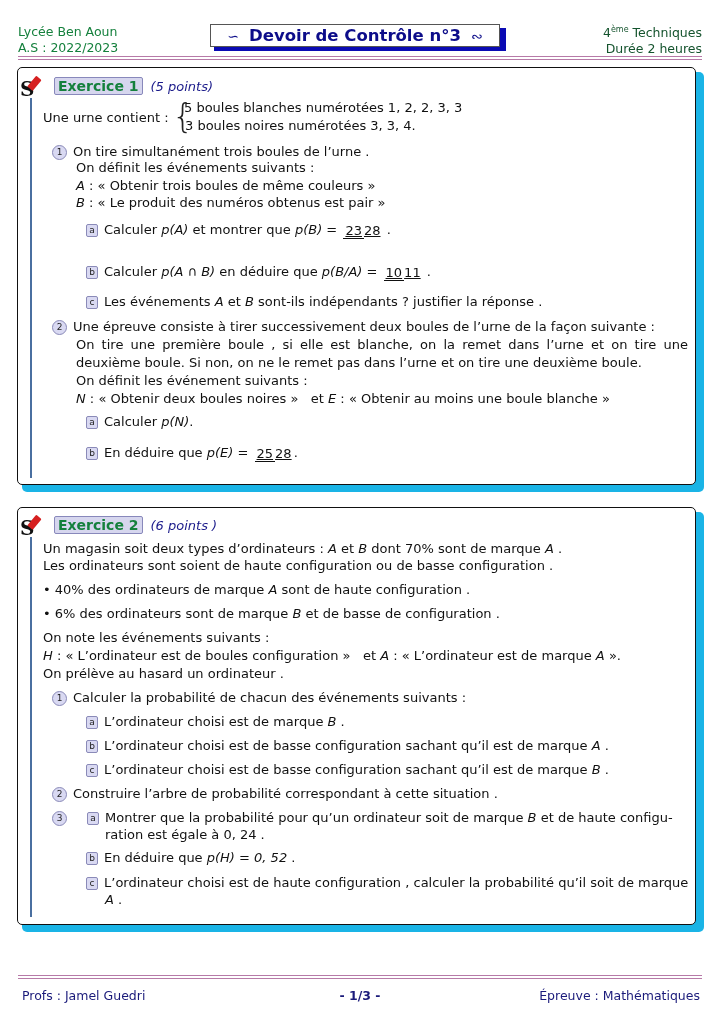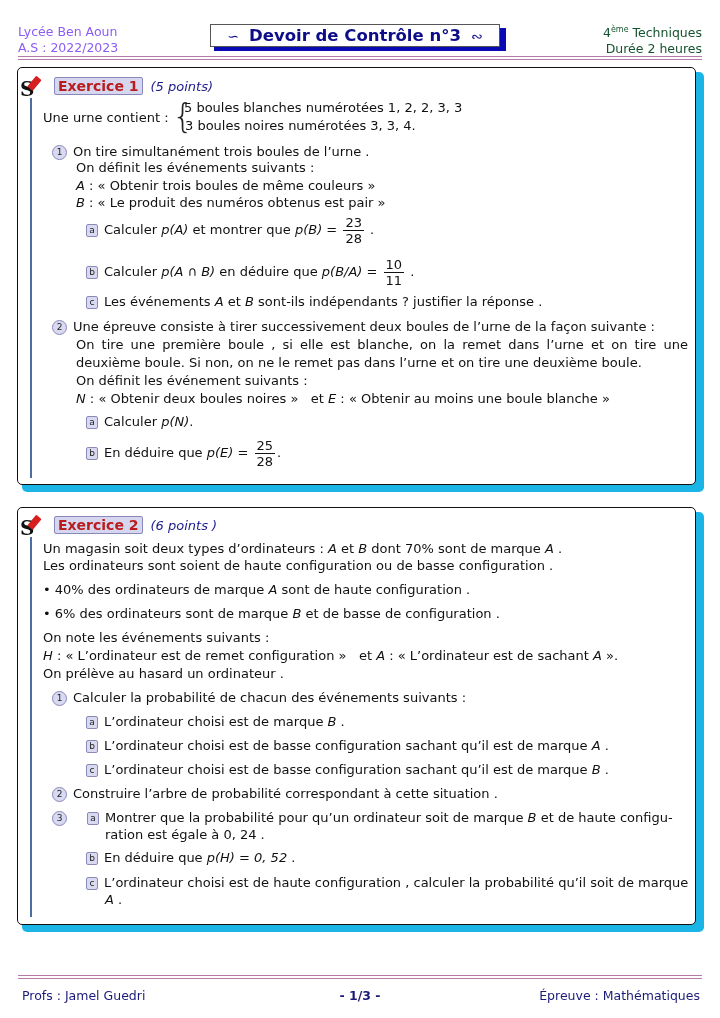--- a/index.html
+++ b/index.html
@@ -1,43 +1,43 @@
 <!DOCTYPE html>
 <html><head>
 <meta charset="utf-8">
 <style>
   * { box-sizing: border-box; margin: 0; padding: 0; }
   html, body { width: 720px; height: 1018px; background: #ffffff; overflow: hidden; }
   body { position: relative; font-family: "DejaVu Sans", sans-serif; font-size: 13px; color: #111; }
 
   
-  .hdr-left { position: absolute; left: 18px; top: 24px; line-height: 16px; font-size: 12.5px; color: #8b5cf6; }
+  .hdr-left { position: absolute; left: 18px; top: 24px; line-height: 16px; font-size: 12.5px; color: #15803d; }
   .hdr-right { position: absolute; right: 18px; top: 22px; line-height: 16px; font-size: 12.5px; color: #14532d; text-align: right; }
   .hdr-right sup { font-size: 8px; vertical-align: 5px; }
   .title-wrap { position: absolute; left: 210px; top: 24px; width: 296px; height: 27px; }
   .title-shadow { position: absolute; left: 4px; top: 4px; width: 292px; height: 23px; background: #0a0ab4; }
   .title-box { position: absolute; left: 0; top: 0; width: 290px; height: 23px; background: #fff; border: 1px solid #555; display: flex; align-items: center; justify-content: center; gap: 10px; }
   .title-text { font-weight: bold; font-size: 16.5px; color: #0d0d8a; }
   .orn { font-size: 14px; color: #0d0d8a; }
   .rule { position: absolute; left: 18px; right: 18px; height: 4px; border-top: 1px solid #b77aa8; border-bottom: 1px solid #b77aa8; }
 
   
   .ex-shadow { position: absolute; background: #1ab4e6; border-radius: 5px; }
   .ex-box { position: absolute; background: #fff; border: 1.5px solid #111; border-radius: 5px; }
   .ex-bar { position: absolute; width: 2px; background: #4a6fa0; }
   .ex-head { position: absolute; display: flex; align-items: center; gap: 8px; }
   .ex-icon { width: 26px; height: 24px; position: relative; }
-  .ex-badge { background: #d6d6ee; border: 1px solid #8888bb; border-radius: 2px; font-weight: bold; font-size: 14px; padding: 0 3px; line-height: 16px; color: #b91c1c; }
+  .ex-badge { background: #d6d6ee; border: 1px solid #8888bb; border-radius: 2px; font-weight: bold; font-size: 14px; padding: 0 3px; line-height: 16px; color: #15803d; }
   .ex-points { font-style: italic; color: #1a1a8a; font-size: 13px; }
 
   .line { position: absolute; white-space: nowrap; line-height: 18px; }
   .it { font-style: italic; }
   .num { display: inline-block; width: 15px; height: 15px; border-radius: 50%; background: #d9d9f2; border: 1px solid #8a8ab8; font-size: 9px; text-align: center; line-height: 13px; color: #222; vertical-align: middle; margin-right: 6px; }
   .let { display: inline-block; width: 12px; height: 13px; border-radius: 2px; background: #d9d9f2; border: 1px solid #8a8ab8; font-size: 9px; text-align: center; line-height: 11px; color: #222; vertical-align: middle; margin-right: 6px; }
-  .frac { display: inline-flex; flex-direction: column; align-items: center; vertical-align: middle; line-height: 15px; margin: 0 2px; }
+  .frac { display: inline-flex; align-items: center; vertical-align: middle; line-height: 15px; margin: 0 2px; text-decoration: underline; }
   .frac .n { border-bottom: 1px solid #111; padding: 0 2px; }
   .brace { position: absolute; font-size: 34px; line-height: 34px; font-weight: 100; color: #222; }
   .justify { position: absolute; white-space: normal; line-height: 18px; text-align: justify; }
 
   .footer { position: absolute; top: 988px; font-size: 12.5px; color: #1a1a7a; }
 </style>
 </head>
 <body>
 
 <div class="hdr-left">
@@ -131,21 +131,21 @@
   <span class="ex-points">(6 points )</span>
 </div>
 
 <div class="line" style="left:43px; top:540px;"><span>Un magasin soit deux types d’ordinateurs : </span><span class="it">A</span><span> et </span><span class="it">B</span><span> dont 70% sont de marque </span><span class="it">A</span><span> .</span></div>
 <div class="line" style="left:43px; top:557px;">Les ordinateurs sont soient de haute configuration ou de basse configuration .</div>
 
 <div class="line" style="left:43px; top:581px;"><span>•&nbsp;</span><span>40% des ordinateurs de marque </span><span class="it">A</span><span> sont de haute configuration .</span></div>
 <div class="line" style="left:43px; top:605px;"><span>•&nbsp;</span><span>6% des ordinateurs sont de marque </span><span class="it">B</span><span> et de basse de configuration .</span></div>
 
 <div class="line" style="left:43px; top:629px;">On note les événements suivants :</div>
-<div class="line" style="left:43px; top:647px;"><span class="it">H</span><span> : « L’ordinateur est de remet configuration »</span>&nbsp;&nbsp;&nbsp;<span>et </span><span class="it">A</span><span> : « L’ordinateur est de sachant </span><span class="it">A</span><span> ».</span></div>
+<div class="line" style="left:43px; top:647px;"><span class="it">H</span><span> : « L’ordinateur est de boules configuration »</span>&nbsp;&nbsp;&nbsp;<span>et </span><span class="it">A</span><span> : « L’ordinateur est de marque </span><span class="it">A</span><span> ».</span></div>
 <div class="line" style="left:43px; top:665px;">On prélève au hasard un ordinateur .</div>
 
 <div class="line" style="left:52px; top:689px;">
   <span class="num">1</span><span>Calculer la probabilité de chacun des événements suivants :</span>
 </div>
 <div class="line" style="left:86px; top:713px;"><span class="let">a</span><span>L’ordinateur choisi est de marque </span><span class="it">B</span><span> .</span></div>
 <div class="line" style="left:86px; top:737px;"><span class="let">b</span><span>L’ordinateur choisi est de basse configuration sachant qu’il est de marque </span><span class="it">A</span><span> .</span></div>
 <div class="line" style="left:86px; top:761px;"><span class="let">c</span><span>L’ordinateur choisi est de basse configuration sachant qu’il est de marque </span><span class="it">B</span><span> .</span></div>
 
 <div class="line" style="left:52px; top:785px;">

